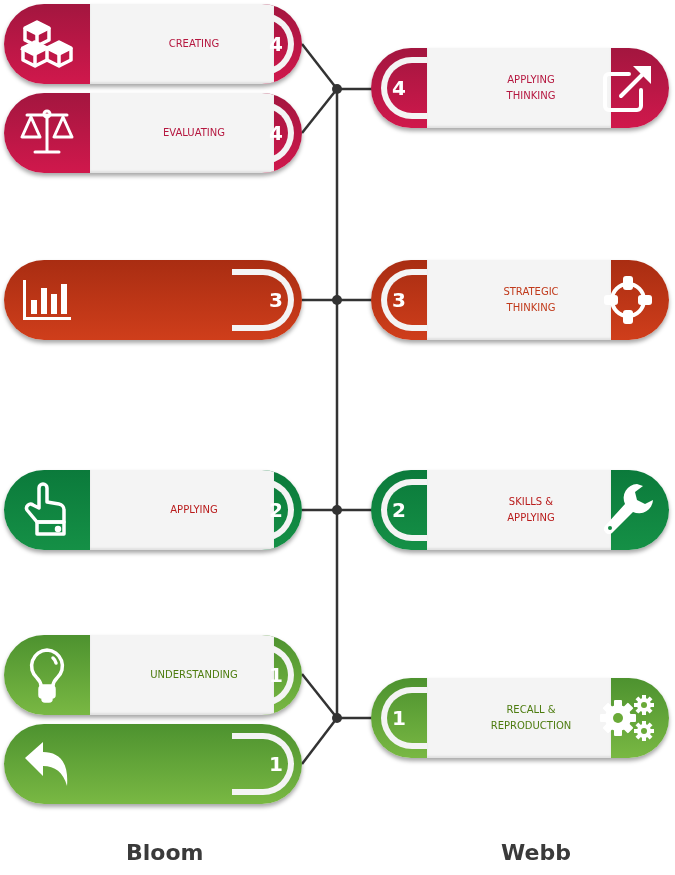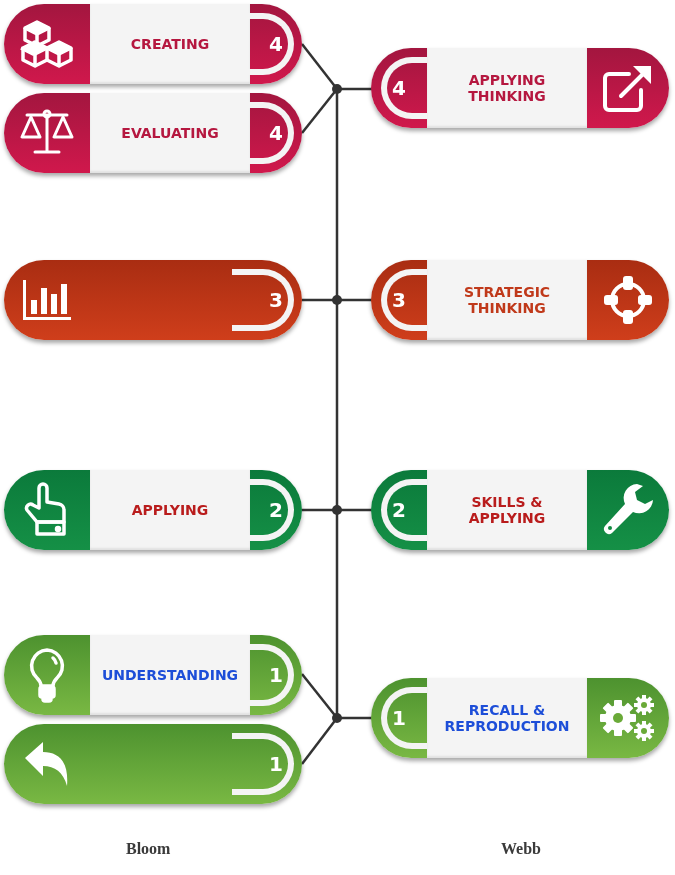--- a/index.html
+++ b/index.html
@@ -1,20 +1,20 @@
 <!DOCTYPE html>
 <html><head>
 <meta charset="utf-8">
 <style>
   html, body { margin:0; padding:0; background:#ffffff; }
   body { width:675px; height:875px; position:relative; overflow:hidden; font-family:"DejaVu Sans", sans-serif; }
   .connectors { position:absolute; left:0; top:0; width:675px; height:875px; }
   .pill { position:absolute; height:80px; border-radius:40px; box-shadow:0 3px 4px rgba(0,0,0,0.35); overflow:hidden; }
   .pill .icon-cell { position:absolute; top:0; height:80px; width:86px; display:flex; align-items:center; justify-content:center; }
-  .pill .label-cell { position:absolute; top:0; height:80px; background:#f4f4f4; display:flex; align-items:center; justify-content:center; text-align:center; font-weight:bold; font-size:14px; line-height:16px; box-shadow:inset 0 -2px 2px rgba(0,0,0,0.08); }
+  .pill .label-cell { position:absolute; top:0; height:80px; background:#f4f4f4; display:flex; align-items:center; justify-content:center; text-align:center; font-weight:normal; font-size:10px; line-height:16px; box-shadow:inset 0 -2px 2px rgba(0,0,0,0.08);padding-left:24px; }
   .pill .num-cell { position:absolute; top:0; height:80px; width:56px; display:flex; align-items:center; justify-content:center; }
   .num-ring { position:absolute; top:9px; width:60px; height:62px; border:6px solid #f4f4f4; box-sizing:border-box; }
   .num-text { position:relative; color:#fff; font-weight:bold; font-size:20px; z-index:2; }
   
   .pill.left { left:4px; width:298px; }
   .pill.left .icon-cell { left:0; }
   .pill.left .label-cell { left:86px; width:160px; }
   .pill.left .num-cell { left:246px; width:52px; }
   .pill.left .num-ring { left:-18px; border-left:none; border-radius:0 31px 31px 0; width:62px; }
   
@@ -23,22 +23,22 @@
   .pill.right .num-ring { left:10px; border-right:none; border-radius:31px 0 0 31px; width:60px; }
   .pill.right .label-cell { left:56px; width:160px; }
   .pill.right .icon-cell { left:216px; width:82px; }
   .c-red { background:linear-gradient(180deg,#a3163f 0%,#d0184c 100%); }
   .c-red .label-cell { color:#b5173f; }
   .c-orange { background:linear-gradient(180deg,#a92d12 0%,#cf3e1b 100%); }
   .c-orange .label-cell { color:#c0391a; }
   .c-dgreen { background:linear-gradient(180deg,#0b7a3b 0%,#159046 100%); }
   .c-dgreen .label-cell { color:#b91c1c; }
   .c-lgreen { background:linear-gradient(180deg,#4d922f 0%,#79b843 100%); }
-  .c-lgreen .label-cell { color:#1d4ed8; }
-  .footer-label { position:absolute; top:840px; font-weight:bold; font-size:16px; color:#3a3a3a;font-family:Liberation Serif, serif; }
+  .c-lgreen .label-cell { color:#4d7c0f; }
+  .footer-label { position:absolute; top:840px; font-weight:bold; font-size:22px; color:#3a3a3a; }
   svg.ic { display:block; }
 </style>
 </head>
 <body>
 
 <svg class="connectors" viewBox="0 0 675 875">
   <g stroke="#333" stroke-width="2.5" fill="none">
     <line x1="337" y1="89" x2="337" y2="718"></line>
     <line x1="302" y1="44" x2="337" y2="89"></line>
     <line x1="302" y1="133" x2="337" y2="89"></line>

